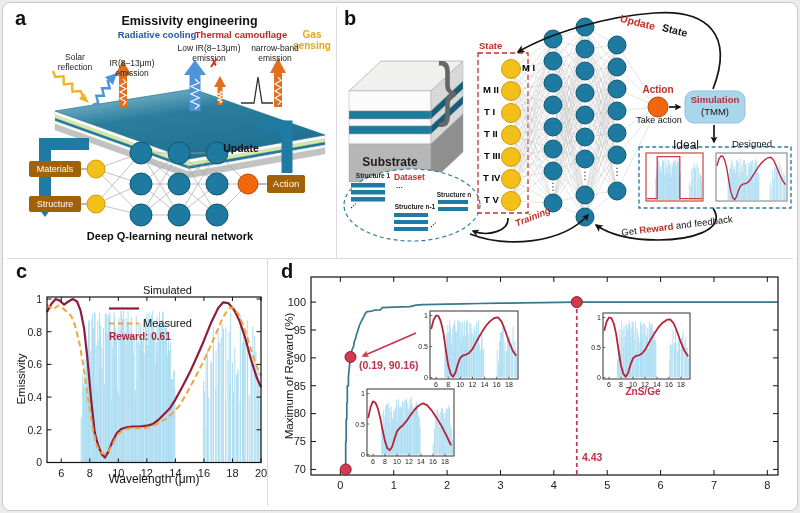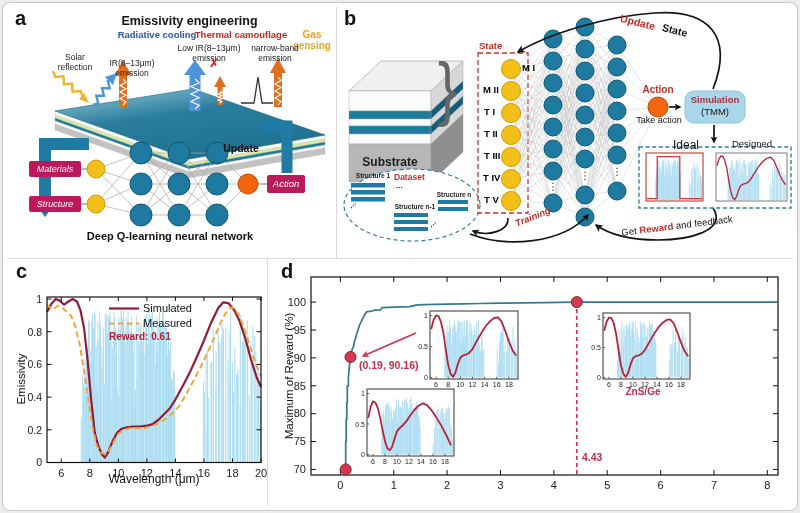--- a/index.html
+++ b/index.html
@@ -4,21 +4,21 @@
 <style>
   html,body{margin:0;padding:0;background:#e9e9e9;font-family:"Liberation Sans",sans-serif;}
   #fig{position:relative;width:800px;height:513px;background:#ececec;overflow:hidden;}
   #paper{position:absolute;left:2px;top:2px;width:794px;height:507px;background:#ffffff;
          border:1.5px solid #c9c9c9;border-radius:8px;}
   .abs{position:absolute;}
   .panel{position:absolute;}
   .plabel{font-size:20px;font-weight:bold;color:#111;}
   .ctr{text-align:center;}
   .pre{white-space:pre-line;line-height:1.18;}
-  .tealbox{background:#be185d;color:#fff;text-align:center;border-radius:2px;font-style:italic;}
+  .tealbox{background:#a16207;color:#fff;text-align:center;border-radius:2px;}
   svg text{font-family:"Liberation Sans",sans-serif;fill:#1a1a1a;}
   .divider{position:absolute;background:#d9d9d9;}
 </style>
 </head>
 <body>
 
 <div id="fig">
  <div id="paper">
 
   <div class="divider" style="left:333px;top:4px;width:1px;height:251px;"></div>
@@ -778,21 +778,21 @@
           <text x="35" y="77.49999999999999" font-size="10.5" text-anchor="end">0.8</text>
           <line x1="40" y1="41" x2="44.5" y2="41" stroke="#111" stroke-width="1"></line>
           <line x1="254" y1="41" x2="249.5" y2="41" stroke="#111" stroke-width="1"></line>
           <text x="35" y="44.8" font-size="10.5" text-anchor="end">1</text>
           <line x1="102" y1="50.5" x2="132" y2="50.5" stroke="#8e1c3a" stroke-width="2.2"></line>
           <line x1="102" y1="65.5" x2="132" y2="65.5" stroke="#f0a63c" stroke-width="2" stroke-dasharray="5.5 3.5"></line>
         </svg>
     <div class="abs plabel" style="left:9px;top:2px;">c</div>
     <div class="abs ctr" style="left:-36px;top:115px;width:100px;font-size:11.5px;color:#111;transform:rotate(-90deg);">Emissivity</div>
     <div class="abs ctr" style="left:47px;top:214px;width:200px;font-size:12px;color:#111;">Wavelength (μm)</div>
-    <div class="abs" style="left:136px;top:44px;font-size:11px;color:#111;">Simulated</div>
+    <div class="abs" style="left:136px;top:26px;font-size:11px;color:#111;">Simulated</div>
     <div class="abs" style="left:136px;top:59px;font-size:11px;color:#111;">Measured</div>
     <div class="abs" style="left:102px;top:73px;font-size:10px;font-weight:bold;color:#b32036;">Reward: 0.61</div>
   </div>
 
   <div class="panel" id="panelD" style="left:264px;top:255px;width:530px;height:248px;">
     <svg id="svgD" width="530" height="248" class="abs" style="left:0;top:0">
           <defs>
             <marker id="dRed" markerWidth="7" markerHeight="7" refX="5.5" refY="3.5" orient="auto" markerUnits="userSpaceOnUse">
               <path d="M0,0 L7,3.5 L0,7 L1.75,3.5 z" fill="#c8364f"></path>
             </marker>

